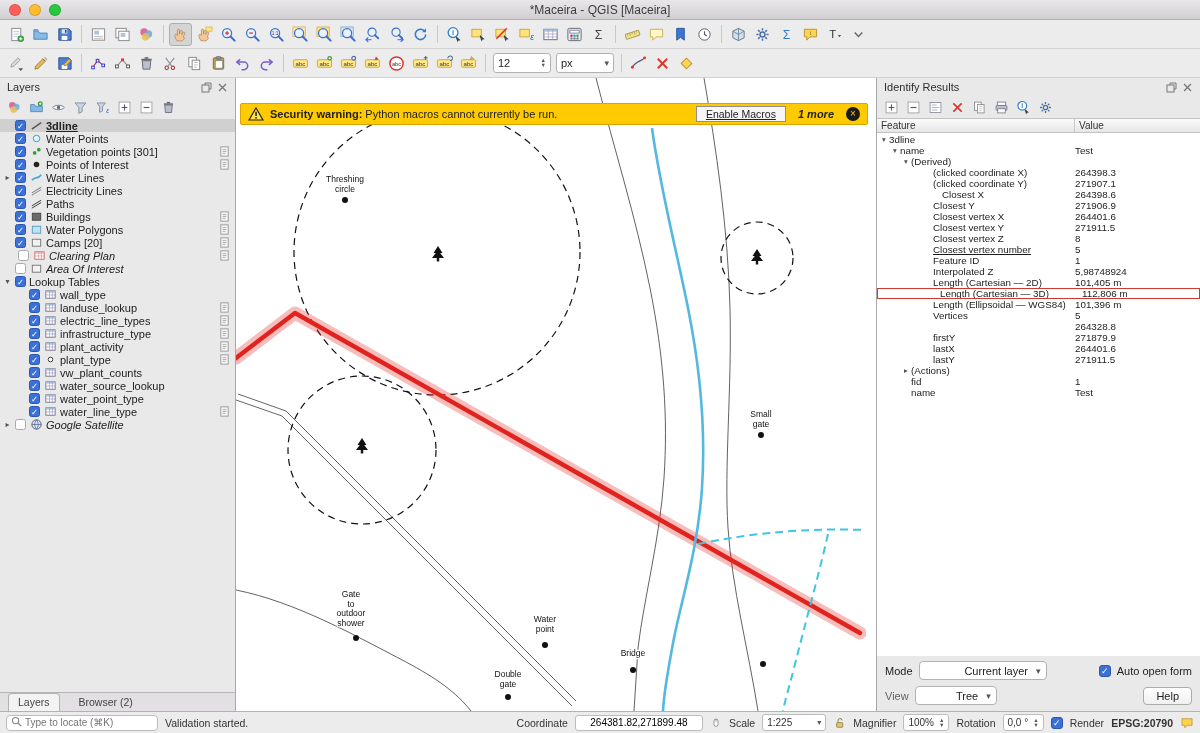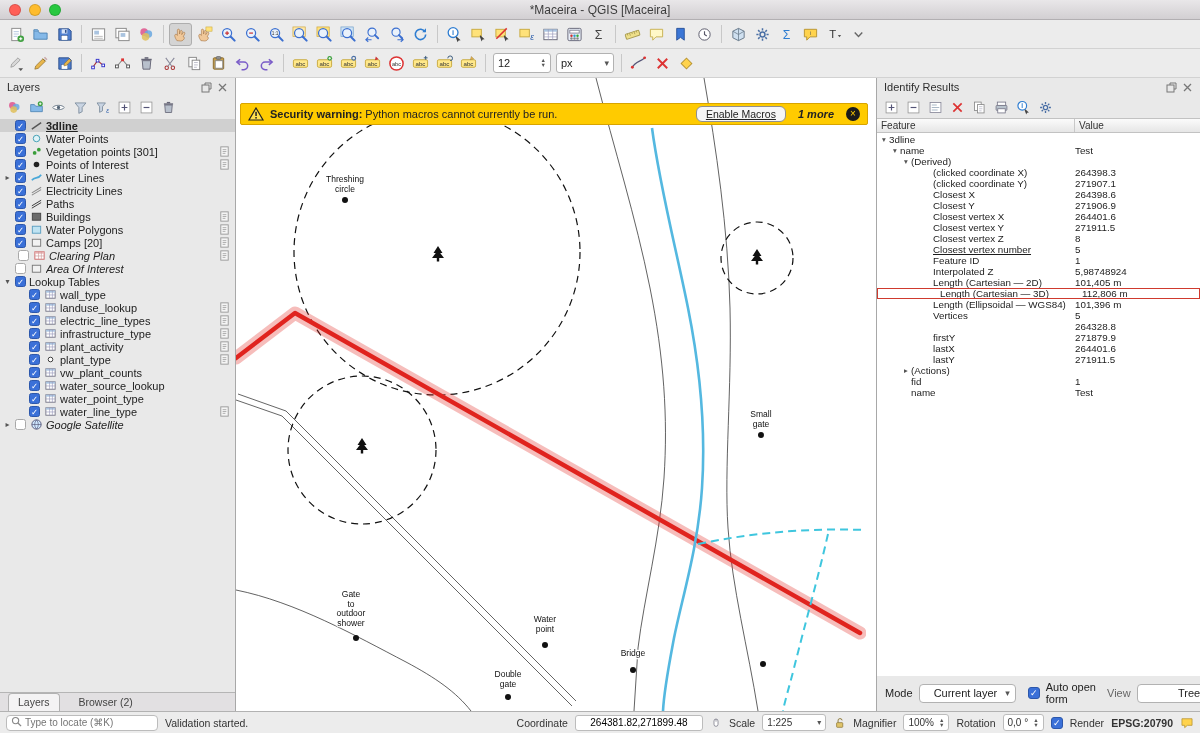--- a/index.html
+++ b/index.html
@@ -46,34 +46,34 @@
 .redglow{fill:none;stroke:var(--c-red);opacity:.3;stroke-width:13;stroke-linejoin:round;stroke-linecap:round}
 .redcore{fill:none;stroke:var(--c-red);stroke-width:4.5;stroke-linejoin:round;stroke-linecap:round}
 .river{fill:none;stroke:var(--c-river);stroke-width:2.6}
 .streams path{fill:none;stroke:var(--c-stream);stroke-width:2;stroke-dasharray:8 5}
 .mappoint{fill:#111}
 .maptree{fill:#111}
 .maplabel{font-size:8.5px;fill:#111;text-anchor:middle;paint-order:stroke;stroke:#fff;stroke-width:2.4px;font-family:"Liberation Sans",sans-serif}
 .warning-bar{position:absolute;left:4px;right:8px;top:25px;height:22px;background:#ffcb00;border:1px solid #d8a400;border-radius:2px;display:flex;align-items:center;padding:0 7px;gap:6px;z-index:5;font-size:11px}
 .warn-text b{font-weight:bold}
 .warn-spacer{flex:1}
-.warn-btn{background:#f6f6f6;border:1px solid #8f8f8f;border-radius:6px;padding:1px 9px;font-size:10.5px;text-decoration:underline}
+.warn-btn{background:#f6f6f6;border:1px solid #8f8f8f;border-radius:0;padding:1px 9px;font-size:10.5px;text-decoration:underline}
 .warn-more{font-style:italic;font-weight:bold;margin:0 6px}
 .warn-close{width:14px;height:14px;border-radius:50%;background:#1a1a1a;color:#ffcb00;display:flex;align-items:center;justify-content:center;font-size:10px;line-height:14px}
 .identify-panel{width:324px;border-left:1px solid #a8a8a8;background:#e9e9e9;display:flex;flex-direction:column}
 .icolhead{display:flex;height:15px;border-top:1px solid #c2c2c2;border-bottom:1px solid #c2c2c2;background:linear-gradient(#fbfbfb,#e6e6e6);font-size:10px;color:#333;flex:none}
 .icolhead div{padding:1px 4px}
 .icolhead .c1{width:198px;border-right:1px solid #c8c8c8}
 .irows{flex:1;background:#fff;overflow:hidden;padding-top:1px}
 .irow{display:flex;height:11px;line-height:11px;font-size:9.8px;color:#1c1c1c}
 .irow .feat{width:198px;display:flex;white-space:nowrap;overflow:hidden}
 .irow .val{flex:1;white-space:nowrap;overflow:hidden}
 .irow.hl{outline:1px solid #cf3a2e;outline-offset:-1px}
 .iex{width:10px;font-size:7.5px;color:#555;text-align:center;flex:none}
-.ibottom{padding:5px 8px 6px;display:flex;flex-direction:row;gap:6px;flex:none;background:#e9e9e9}
+.ibottom{padding:5px 8px 6px;display:flex;flex-direction:column;gap:6px;flex:none;background:#e9e9e9}
 .ibrow{display:flex;align-items:center;gap:6px;font-size:11px}
 .combo{background:#fff;border:1px solid #b2b2b2;border-radius:4px;height:19px;display:flex;align-items:center;padding:0 5px;justify-content:flex-end;font-size:11px}
 .combo .arr{color:#555;font-size:9px;margin-left:8px}
 .ckb{width:12px;height:12px;border-radius:3px;background:#3a70d8;border:1px solid #2c57ab;color:#fff;font-size:9px;display:flex;align-items:center;justify-content:center;flex:none}
 .btn{background:linear-gradient(#fff,#f0f0f0);border:1px solid #ababab;border-radius:4px;padding:2px 12px;font-size:11px}
 .statusbar{height:22px;border-top:1px solid #b2b2b2;background:#ececec;display:flex;align-items:center;padding:0 6px;gap:7px;font-size:10.5px;color:#333}
 .locator{width:152px;height:16px;background:#fff;border:1px solid #bcbcbc;border-radius:4px;display:flex;align-items:center;padding:0 4px;gap:3px}
 .locator input{border:none;outline:none;width:100%;font-size:10px;color:#333;background:transparent}
 .sb-spacer{flex:1}
 .sb-input{height:16px;border:1px solid #bcbcbc;border-radius:3px;background:#fff;font-size:10px;text-align:center;width:128px;outline:none}
@@ -1066,21 +1066,21 @@
             <div class="val">264398.3</div>
           </div>
           <div class="irow">
             <div class="feat" style="padding-left: 46px;">
               <span class="iex"></span>
               <span>(clicked coordinate Y)</span>
             </div>
             <div class="val">271907.1</div>
           </div>
           <div class="irow">
-            <div class="feat" style="padding-left: 46px;">
+            <div class="feat" style="padding-left: 46px; gap: 9px;">
               <span class="iex"></span>
               <span>Closest X</span>
             </div>
             <div class="val">264398.6</div>
           </div>
           <div class="irow">
             <div class="feat" style="padding-left: 46px;">
               <span class="iex"></span>
               <span>Closest Y</span>
             </div>

